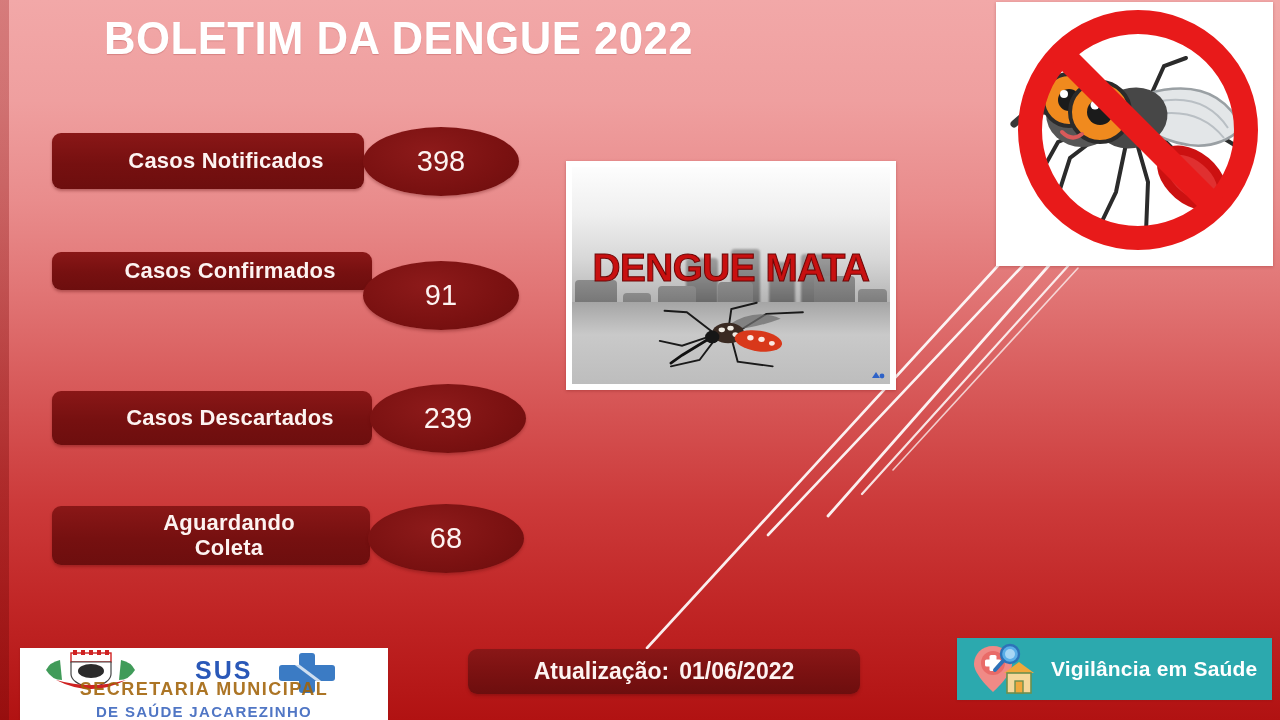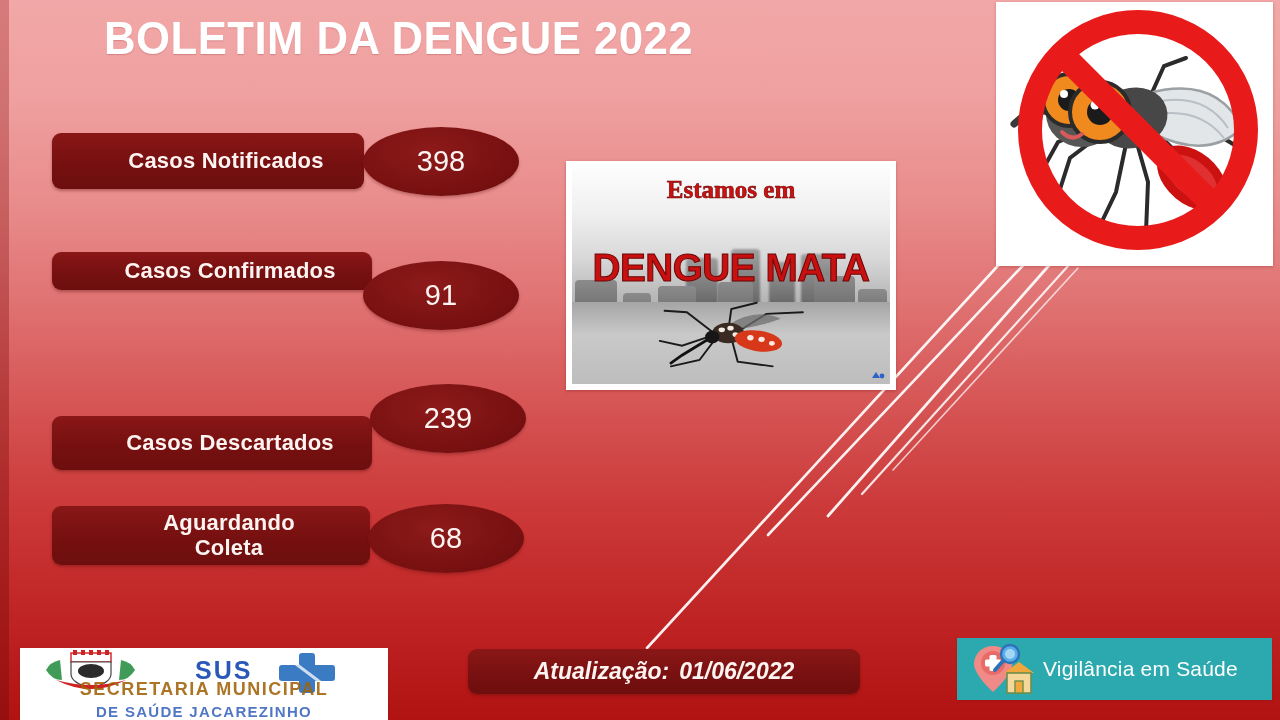--- a/index.html
+++ b/index.html
@@ -184,21 +184,20 @@
     border-radius: 9px;
     background: linear-gradient(180deg, #8a1717 0%, #7a1111 55%, #6d0e0e 100%);
     color: #fdf3f1;
     font-weight: bold;
     font-size: 23px;
     display: flex;
     align-items: center;
     justify-content: center;
     box-shadow: 0 2px 3px rgba(90,10,10,.35);
     z-index: 6;
-    font-style: italic;
   }
 
   
   .sms-logo {
     position: absolute;
     left: 20px;
     top: 648px;
     width: 368px;
     height: 80px;
     background: #ffffff;
@@ -245,22 +244,22 @@
     height: 62px;
     background: #2ca9ae;
     display: flex;
     align-items: center;
     z-index: 6;
     box-shadow: 0 1px 2px rgba(120,20,20,.25);
   }
   .vigil-text {
     color: #ffffff;
     font-size: 21px;
-    font-weight: normal;
-    margin-left: 8px;
+    font-weight: bold;
+    margin-left: 16px;
     letter-spacing: .2px;
   }
 </style>
 </head>
 <body>
 
 <div id="slide">
 
   <svg class="streaks" width="1280" height="720" viewBox="0 0 1280 720">
     <g stroke="#ffffff" fill="none" stroke-linecap="round">
@@ -278,21 +277,21 @@
     <div class="stat-label" style="left:52px; top:133px; width:276px; height:56px;">Casos Notificados</div>
     <div class="stat-value" style="left:363px; top:127px; width:156px; height:69px;">398</div>
   </div>
 
   <div class="stat-row">
     <div class="stat-label" style="left:52px; top:252px; width:284px; height:38px;">Casos Confirmados</div>
     <div class="stat-value" style="left:363px; top:261px; width:156px; height:69px;">91</div>
   </div>
 
   <div class="stat-row">
-    <div class="stat-label" style="left:52px; top:391px; width:284px; height:54px;margin-top:25px;">Casos Descartados</div>
+    <div class="stat-label" style="left:52px; top:391px; width:284px; height:54px;">Casos Descartados</div>
     <div class="stat-value" style="left:370px; top:384px; width:156px; height:69px;">239</div>
   </div>
 
   <div class="stat-row">
     <div class="stat-label" style="left:52px; top:506px; width:282px; height:59px; flex-direction:column;">
       <span>Aguardando</span>
       <span>Coleta</span>
     </div>
     <div class="stat-value" style="left:368px; top:504px; width:156px; height:69px;">68</div>
   </div>
@@ -333,21 +332,20 @@
         <ellipse cx="101" cy="42" rx="3.5" ry="3" fill="#f0ece4"></ellipse>
 
         <ellipse cx="72" cy="45" rx="9" ry="8" fill="#161616"></ellipse>
 
         <ellipse cx="130" cy="50" rx="30" ry="13" fill="#d8381a" transform="rotate(8 130 50)"></ellipse>
         <ellipse cx="120" cy="46" rx="4" ry="3.4" fill="#fbe9e2"></ellipse>
         <ellipse cx="134" cy="48" rx="4" ry="3.4" fill="#fbe9e2"></ellipse>
         <ellipse cx="147" cy="53" rx="3.6" ry="3" fill="#fbe9e2"></ellipse>
       </svg>
 
-      <div class="alert-line1">Estamos em</div>
       <div class="alert-line3">DENGUE MATA</div>
 
       <svg style="position:absolute; right:4px; bottom:3px; width:16px; height:12px;" viewBox="0 0 16 12">
         <path d="M2 9 L6 3 L10 9 Z" fill="#2e62c8"></path>
         <circle cx="12" cy="7" r="2.4" fill="#2e62c8"></circle>
       </svg>
     </div>
   </div>
 
   <div class="mosq-card">

